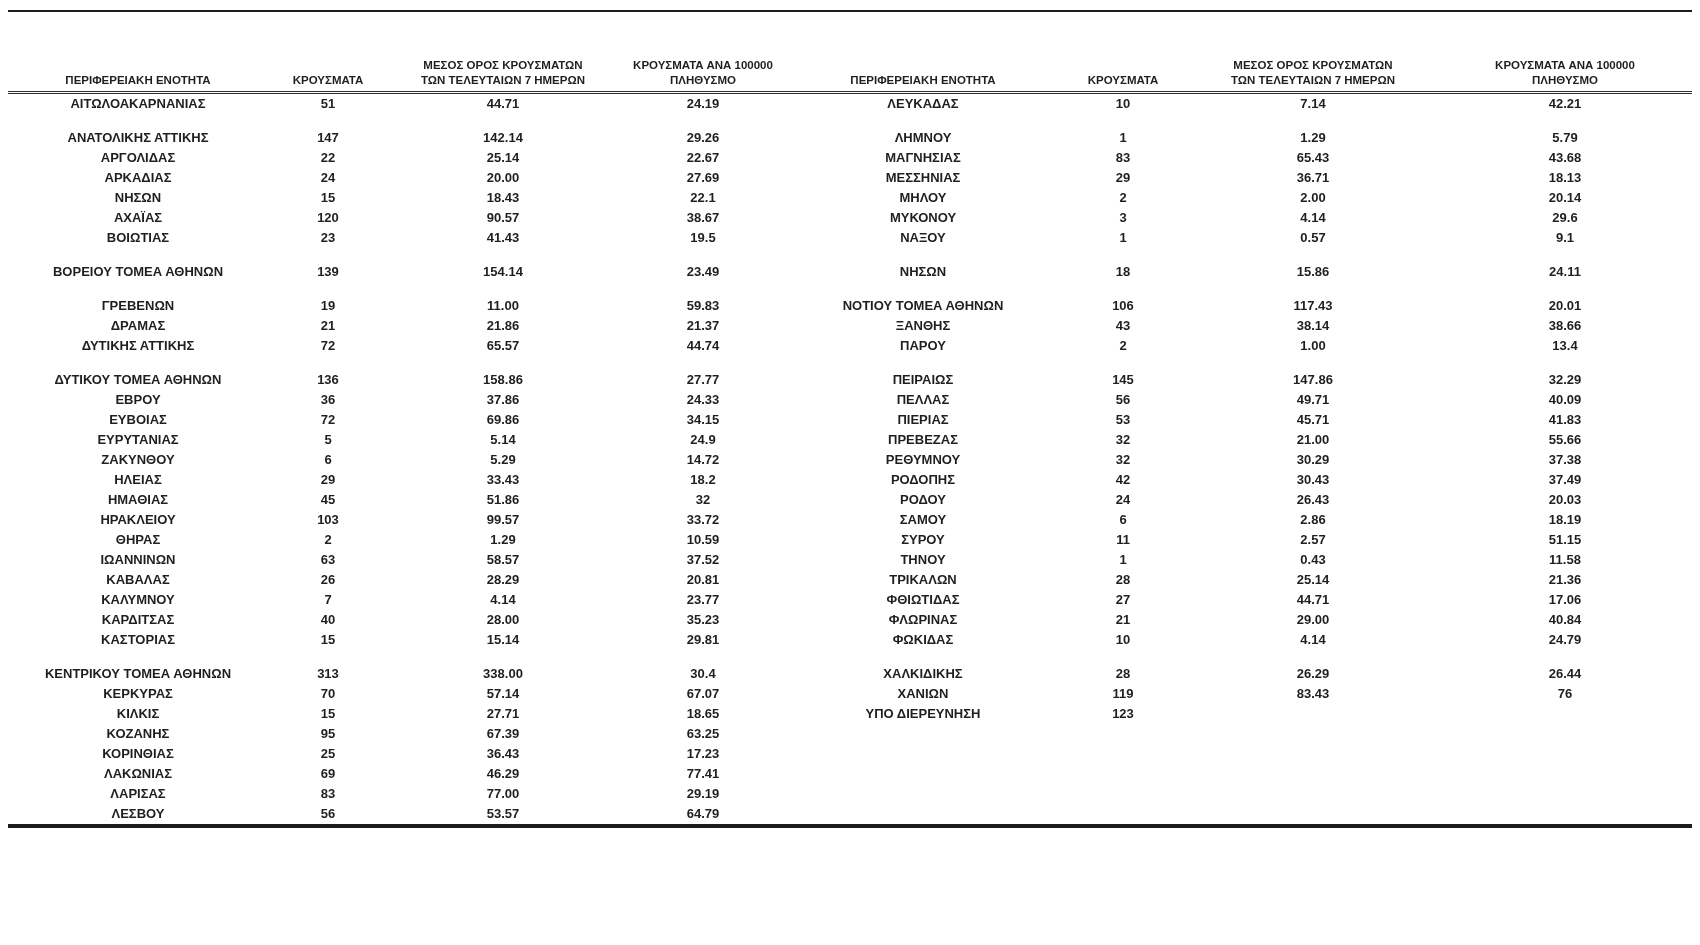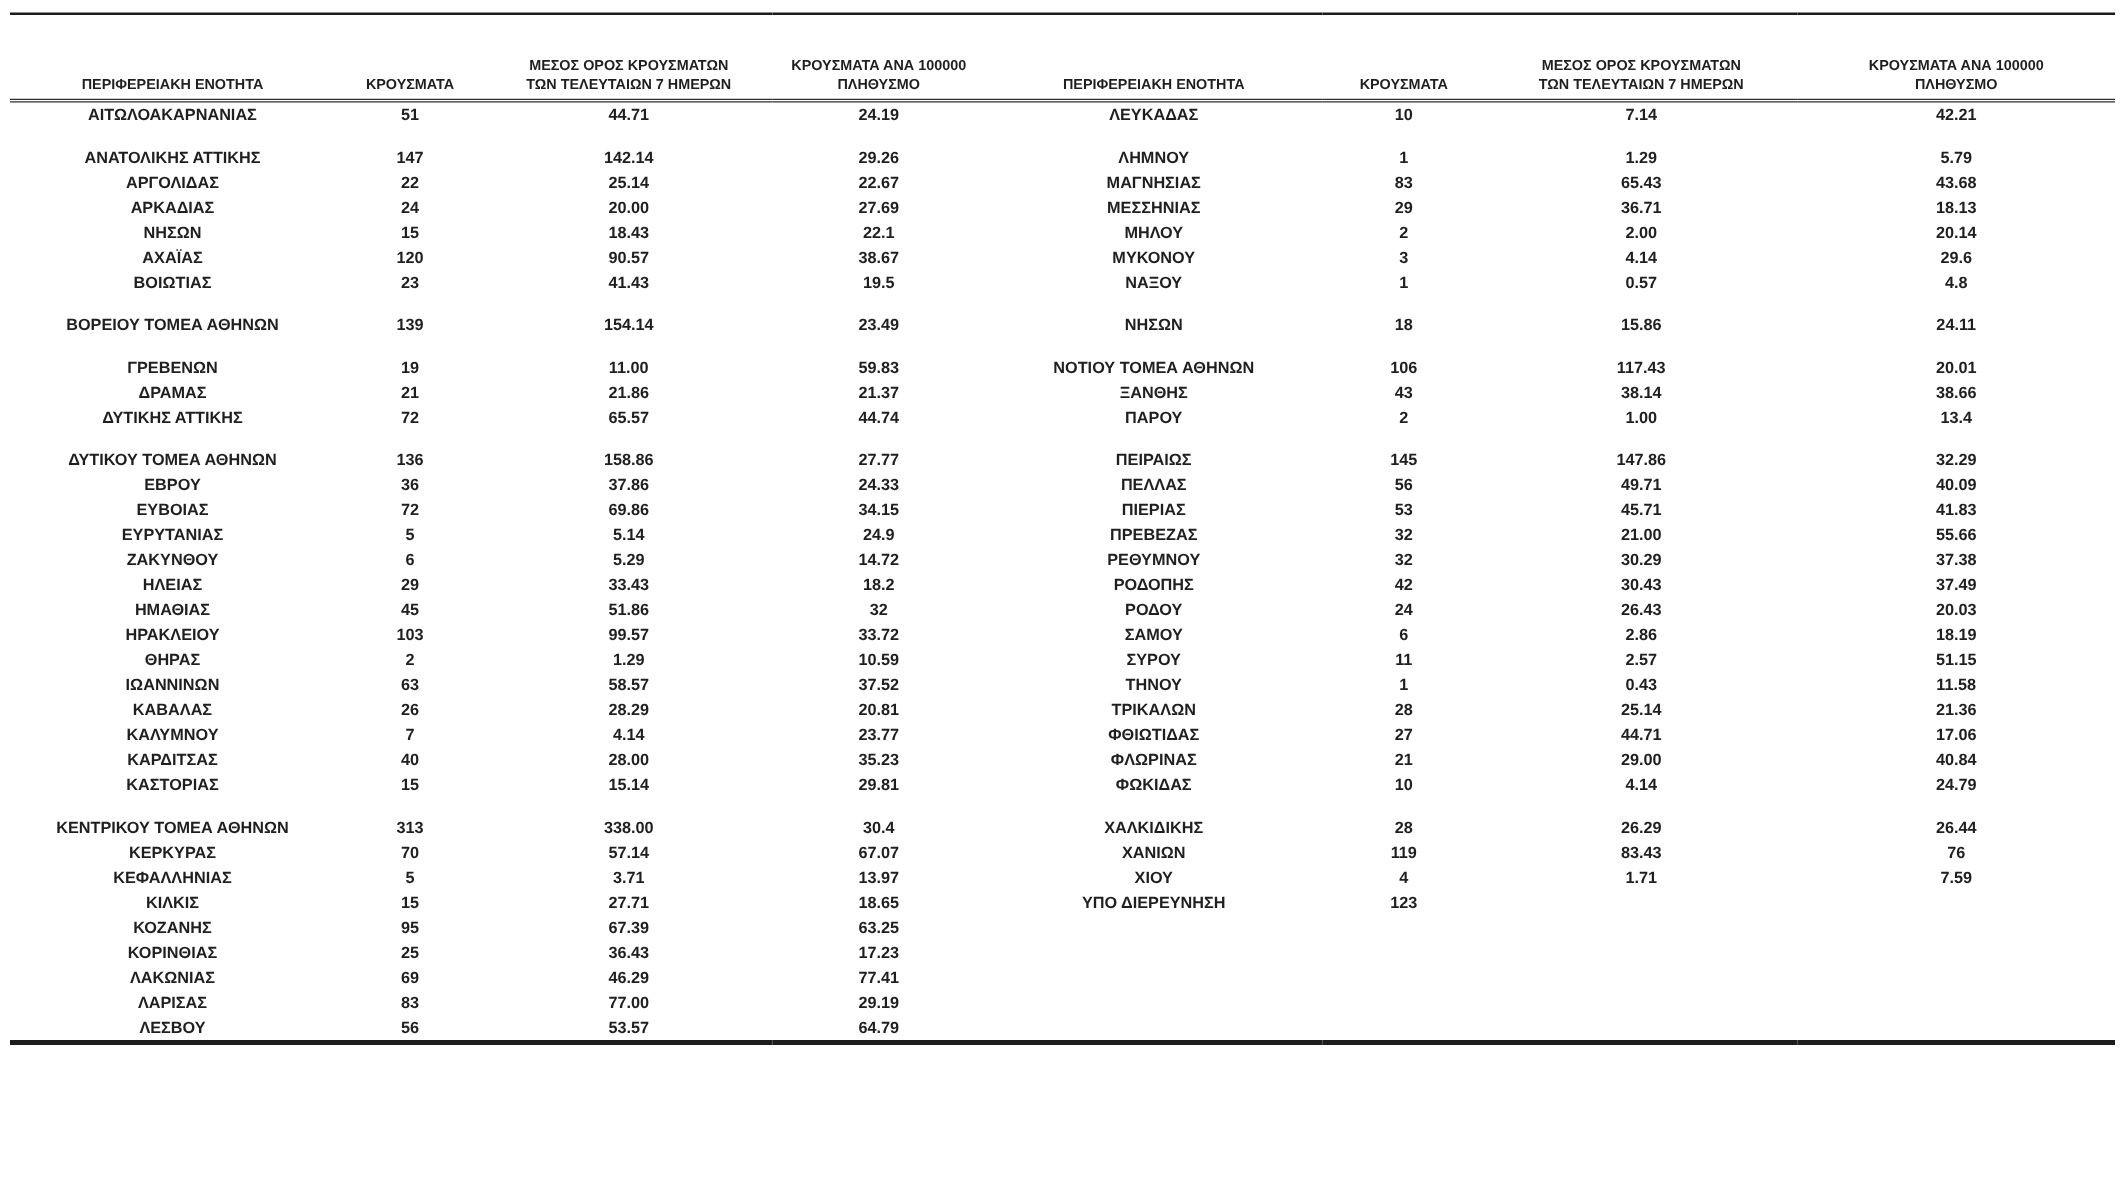--- a/index.html
+++ b/index.html
@@ -26,21 +26,21 @@
     border-top: 2px solid #1c1c1c;
     border-bottom: 4px solid #1c1c1c;
   }
   thead th {
     vertical-align: bottom;
     text-align: center;
     font-size: 11.5px;
     font-weight: bold;
     line-height: 1.3;
     height: 64px;
-    padding: 0 3px 3px 3px;
+    padding: 12px 3px 3px 3px;
     border-bottom: 3px double #2e2e2e;
     white-space: nowrap;
     overflow: visible;
   }
   tbody td {
     text-align: center;
     font-size: 13px;
     font-weight: bold;
     height: 20px;
     line-height: 20px;
@@ -153,21 +153,21 @@
           <td>29.6</td>
         </tr>
         <tr>
           <td>ΒΟΙΩΤΙΑΣ</td>
           <td>23</td>
           <td>41.43</td>
           <td>19.5</td>
           <td>ΝΑΞΟΥ</td>
           <td>1</td>
           <td>0.57</td>
-          <td>4.8</td>
+          <td>9.1</td>
         </tr>
         <tr class="gap">
           <td>ΒΟΡΕΙΟΥ ΤΟΜΕΑ ΑΘΗΝΩΝ</td>
           <td>139</td>
           <td>154.14</td>
           <td>23.49</td>
           <td>ΝΗΣΩΝ</td>
           <td>18</td>
           <td>15.86</td>
           <td>24.11</td>
@@ -356,30 +356,20 @@
           <td>ΚΕΡΚΥΡΑΣ</td>
           <td>70</td>
           <td>57.14</td>
           <td>67.07</td>
           <td>ΧΑΝΙΩΝ</td>
           <td>119</td>
           <td>83.43</td>
           <td>76</td>
         </tr>
         <tr>
-          <td>ΚΕΦΑΛΛΗΝΙΑΣ</td>
-          <td>5</td>
-          <td>3.71</td>
-          <td>13.97</td>
-          <td>ΧΙΟΥ</td>
-          <td>4</td>
-          <td>1.71</td>
-          <td>7.59</td>
-        </tr>
-        <tr>
           <td>ΚΙΛΚΙΣ</td>
           <td>15</td>
           <td>27.71</td>
           <td>18.65</td>
           <td>ΥΠΟ ΔΙΕΡΕΥΝΗΣΗ</td>
           <td>123</td>
           <td></td>
           <td></td>
         </tr>
         <tr>

